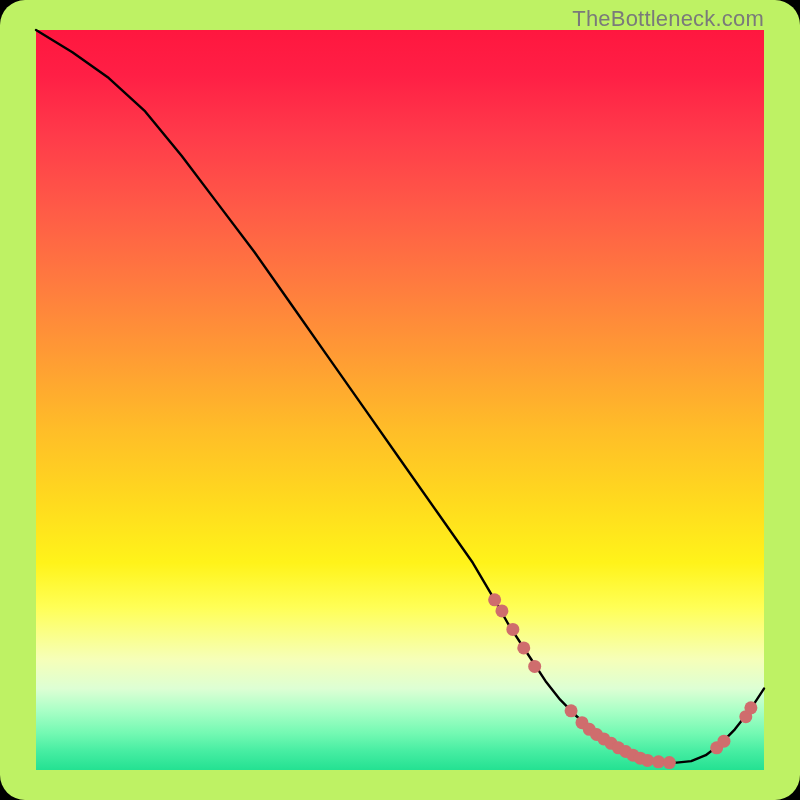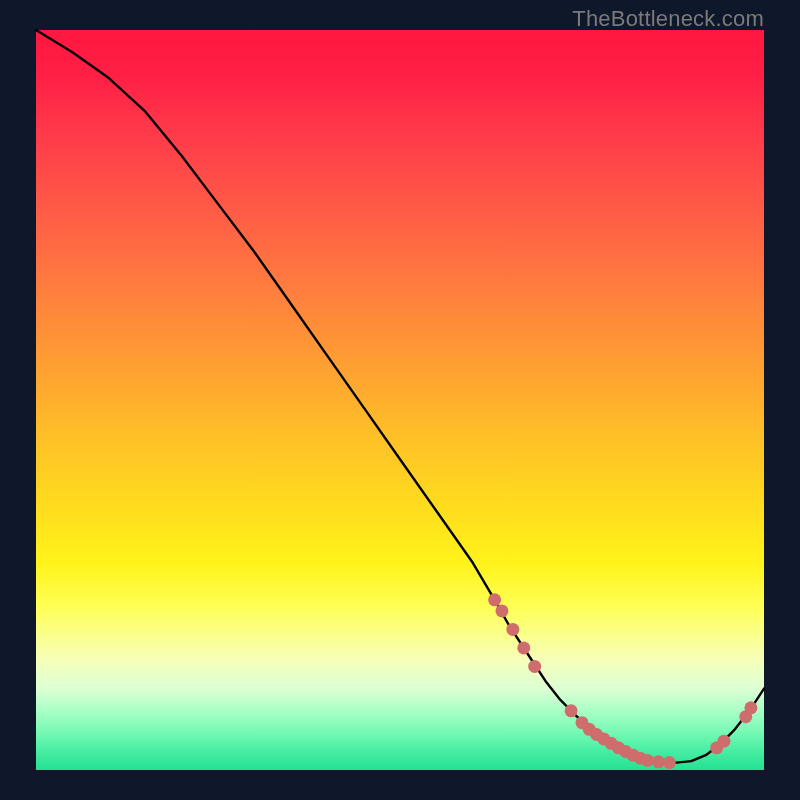--- a/index.html
+++ b/index.html
@@ -8,21 +8,22 @@
     width: 800px;
     height: 800px;
     background: #000;
     overflow: hidden;
     font-family: Arial, Helvetica, sans-serif;
   }
   .frame {
     position: relative;
     width: 800px;
     height: 800px;
-    background: #0f172a;
+    background: #bef264;
+    border-radius: 25px;
   }
   .plot-area {
     position: absolute;
     left: 36px;
     top: 30px;
     width: 728px;
     height: 740px;
     
     background: linear-gradient(
       to bottom,

